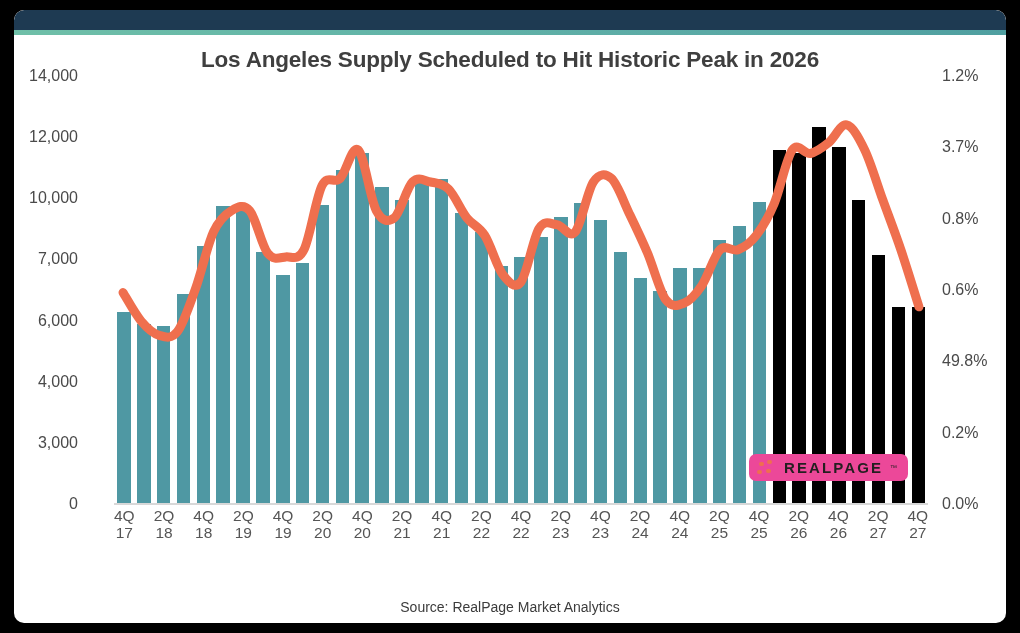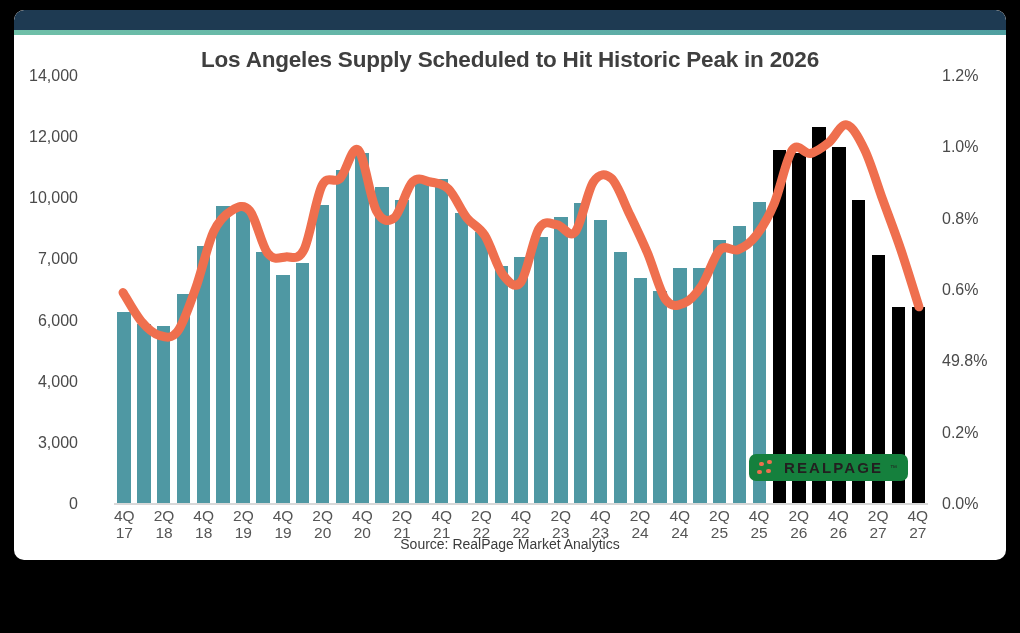--- a/index.html
+++ b/index.html
@@ -1,17 +1,17 @@
 <!DOCTYPE html>
 <html><head>
 <meta charset="utf-8">
 <style>
   html,body{margin:0;padding:0;background:#000;}
   body{width:1020px;height:633px;font-family:"Liberation Sans",sans-serif;overflow:hidden;}
-  .card{position:absolute;left:14px;top:10px;width:992px;height:550px;background:#ffffff;border-radius:10px;overflow:hidden;
+  .card{position:absolute;left:14px;top:10px;width:992px;height:613px;background:#ffffff;border-radius:10px;overflow:hidden;
         box-shadow:0 0 0 1px rgba(0,0,0,.05);}
   .hdr-bar{height:20px;background:#1e3a52;border-radius:10px 10px 0 0;}
   .hdr-accent{height:5px;background:linear-gradient(90deg,#6fbfa8 0%,#63b5a8 35%,#5aa9a5 70%,#4f9fa0 100%);}
   .chart-title{text-align:center;font-size:22.5px;font-weight:bold;color:#3f3f3f;margin-top:12px;letter-spacing:-.2px;}
   .legend{display:flex;justify-content:center;align-items:center;gap:58px;margin-top:9px;}
   .lg{display:flex;align-items:center;gap:8px;font-size:15.5px;color:#444;}
   .lg-swatch{width:24px;height:13px;background:#4f98a3;display:inline-block;border-radius:1px;}
   .lg-line{width:32px;height:6px;background:#ef6f4e;display:inline-block;border-radius:3px;}
 
   .plotwrap{position:relative;width:992px;height:430px;margin-top:2px;}
@@ -29,21 +29,21 @@
   .bar{width:68%;}
   .bar.hist{background:#4f98a3;}
   .bar.fcst{background:#000000;}
   .lineLayer{position:absolute;left:0;right:0;top:0;bottom:2px;pointer-events:none;}
   .lineLayer svg{width:100%;height:100%;display:block;overflow:visible;}
 
   .xaxis{position:absolute;left:100px;right:78px;top:432px;height:56px;display:flex;}
   .xcell{flex:1 1 0;text-align:center;font-size:15.5px;color:#555;line-height:1.12;}
   .xcell span{display:block;}
 
-  .logo{position:absolute;right:98px;bottom:24px;background:#15803d;border-radius:7px;padding:5px 11px 5px 8px;
+  .logo{position:absolute;right:98px;bottom:24px;background:#ec4899;border-radius:7px;padding:5px 11px 5px 8px;
         display:flex;align-items:center;gap:7px;}
   .logo-dots{width:20px;height:16px;position:relative;}
   .logo-dots i{position:absolute;width:4.6px;height:4.6px;border-radius:50%;background:#ef6f4e;}
   .logo-text{font-size:15px;font-weight:bold;letter-spacing:2.1px;color:#231f20;}
   .logo-tm{font-size:7px;vertical-align:super;color:#231f20;letter-spacing:0;}
 
   .source{position:absolute;left:0;right:0;bottom:8px;text-align:center;font-size:14px;color:#3c3c3c;}
 </style>
 </head>
 <body>
@@ -66,21 +66,21 @@
         <div class="tick" style="top: 123.286px;">10,000</div>
         <div class="tick" style="top: 62.1429px;">12,000</div>
         <div class="tick" style="top: 1px;">14,000</div>
       </div>
     <div class="axis-right" id="axisRight">
         <div class="tick" style="top: 429px;">0.0%</div>
         <div class="tick" style="top: 357.667px;">0.2%</div>
         <div class="tick" style="top: 286.333px;">49.8%</div>
         <div class="tick" style="top: 215px;">0.6%</div>
         <div class="tick" style="top: 143.667px;">0.8%</div>
-        <div class="tick" style="top: 72.3333px;">1.0%</div>
+        <div class="tick" style="top: 72.3333px;">3.7%</div>
         <div class="tick" style="top: 1px;">1.2%</div>
       </div>
 
     <div class="plot">
       <div class="bars" id="bars">
           <div class="barcell">
             <div class="bar hist" title="4Q 17: 6,250" style="height: 44.6429%;"></div>
           </div>
           <div class="barcell">
             <div class="bar hist" title="1Q 18: 5,850" style="height: 41.7857%;"></div>

